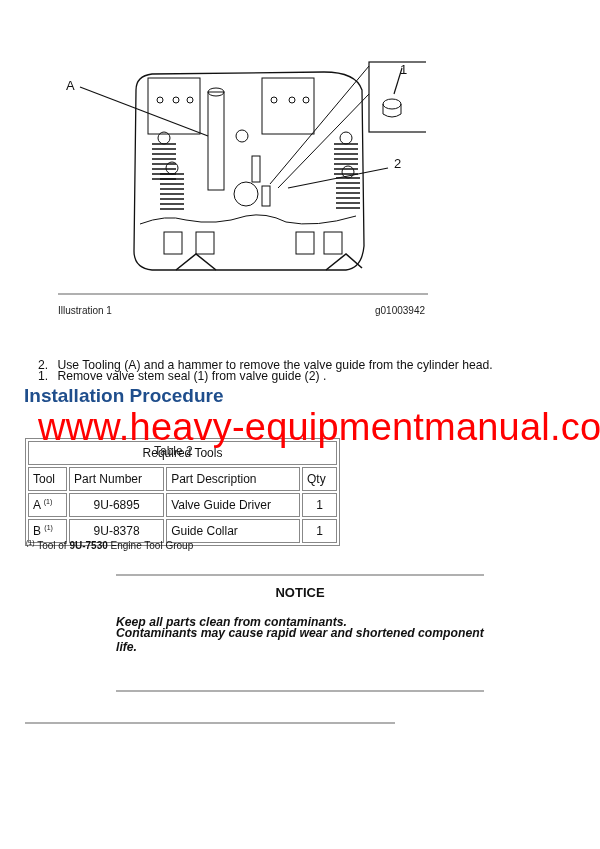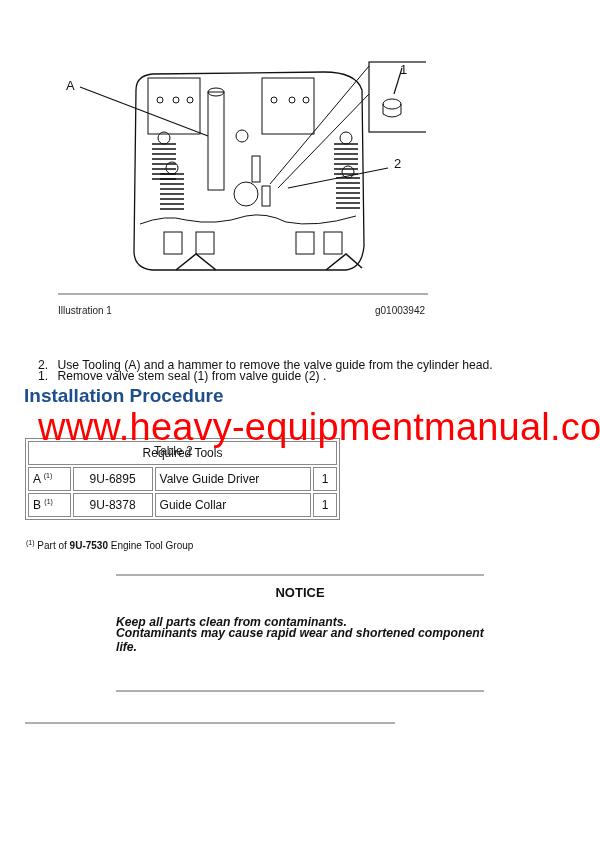--- a/index.html
+++ b/index.html
@@ -114,20 +114,26 @@
 <div class="abs section-heading">Installation Procedure</div>
 <div class="abs table-caption">Table 2</div>
 <div class="abs watermark">www.heavy-equipmentmanual.com</div>
 
 <table class="tools">
   <tbody>
       <tr>
     <th class="center" colspan="4">Required Tools</th>
   </tr>
   <tr>
+    <th>Tool</th>
+    <th>Part Number</th>
+    <th>Part Description</th>
+    <th>Qty</th>
+  </tr>
+  <tr>
     <td>
       <span>A</span>
       <sup>(1)</sup>
     </td>
     <td class="c">9U-6895</td>
     <td>Valve Guide Driver</td>
     <td class="c">1</td>
   </tr>
   <tr>
     <td>
@@ -136,21 +142,21 @@
     </td>
     <td class="c">9U-8378</td>
     <td>Guide Collar</td>
     <td class="c">1</td>
   </tr>
 </tbody>
   </table>
 
 <div class="abs footnote">
   <sup>(1)</sup>
-  <span>Part of</span>
+  <span>Tool of</span>
   <b>9U-7530</b>
   <span>Engine Tool Group</span>
 </div>
 
 <div class="abs notice-rule" style="top:574px;"></div>
 <div class="abs notice-title">NOTICE</div>
 <div class="abs notice-text" style="top:615px;">Keep all parts clean from contaminants.</div>
 <div class="abs notice-text" style="top:626px;">Contaminants may cause rapid wear and shortened component life.</div>
 <div class="abs notice-rule" style="top:690px;"></div>
 

